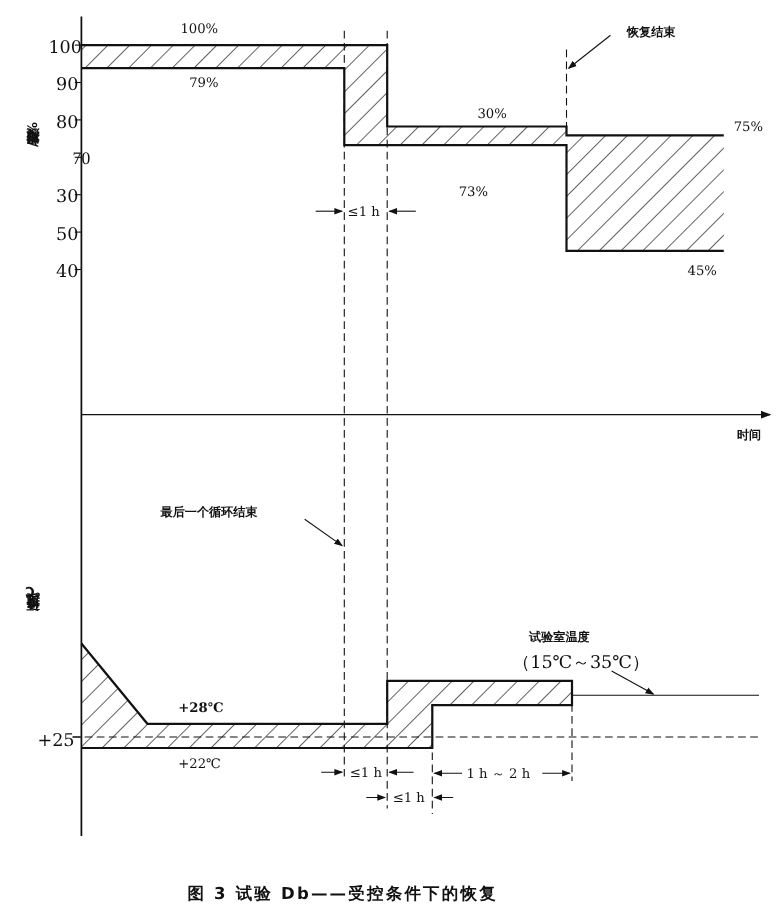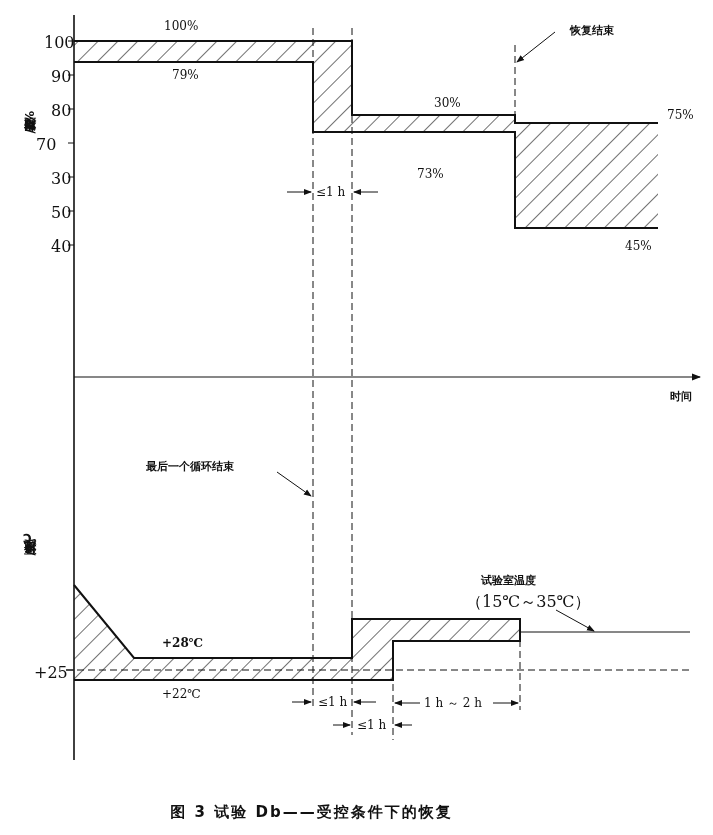--- a/index.html
+++ b/index.html
@@ -73,21 +73,21 @@
   <line x1="333" y1="725" x2="350" y2="725" stroke="#111" marker-end="url(#arr)"></line>
   <line x1="412" y1="725" x2="395" y2="725" stroke="#111" marker-end="url(#arr)"></line>
   <line x1="420" y1="703" x2="395" y2="703" stroke="#111" marker-end="url(#arr)"></line>
   <line x1="493" y1="703" x2="518" y2="703" stroke="#111" marker-end="url(#arr)"></line>
 </svg>
 
 <div class="vlabel" style="left:22px;top:110px;">相对湿度 / %</div>
 <span class="t tick" style="left:44px;top:35px;">100</span>
 <span class="t tick" style="left:51px;top:69px;">90</span>
 <span class="t tick" style="left:51px;top:103px;">80</span>
-<span class="t tick" style="left:36px;top:137px;">70</span>
+<span class="t tick" style="left:66px;top:137px;font-family:Liberation Serif, serif;">70</span>
 <span class="t tick" style="left:51px;top:171px;">30</span>
 <span class="t tick" style="left:51px;top:205px;">50</span>
 <span class="t tick" style="left:51px;top:239px;">40</span>
 
 <span class="t" style="left:164px;top:20px;">100%</span>
 <span class="t" style="left:172px;top:69px;">79%</span>
 <span class="t" style="left:434px;top:97px;">30%</span>
 <span class="t" style="left:417px;top:142px;margin-top:26px;">73%</span>
 <span class="t" style="left:625px;top:109px;margin-left:42px;">75%</span>
 <span class="t" style="left:625px;top:240px;text-align:center;">45%</span>

